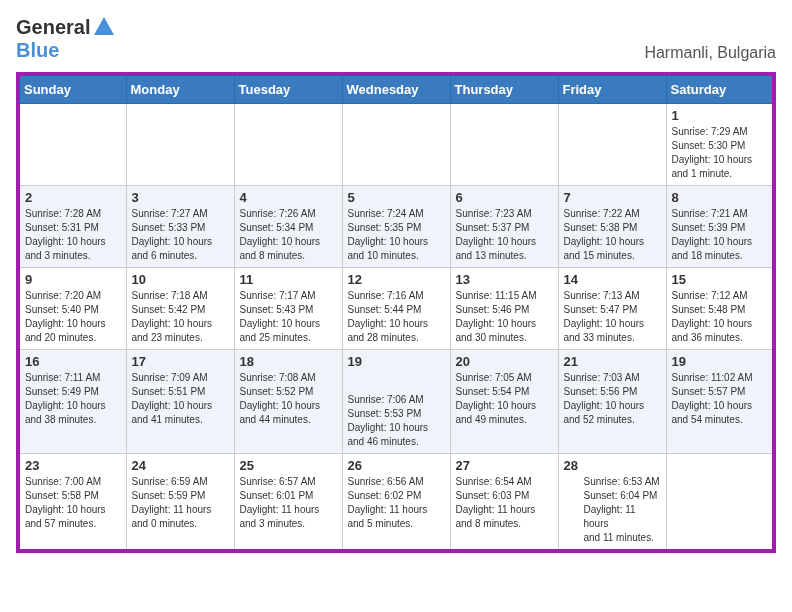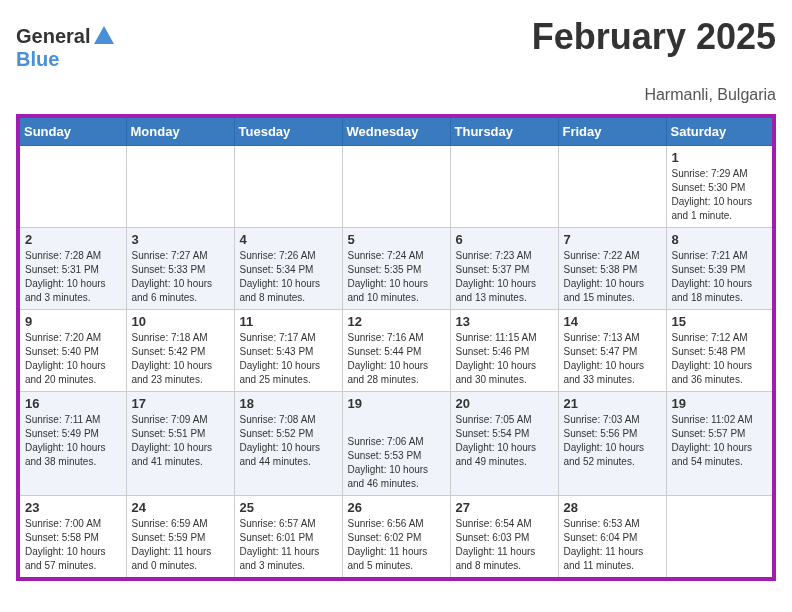--- a/index.html
+++ b/index.html
@@ -17,21 +17,20 @@
       margin-bottom: 10px;
     }
     .logo {
       display: flex;
       flex-direction: column;
       align-items: flex-start;
     }
     .logo-text {
       display: flex;
       align-items: center;
-      margin-top: 9px;
     }
     .logo-general {
       font-size: 20px;
       font-weight: bold;
       color: #333;
     }
     .logo-blue {
       font-size: 20px;
       font-weight: bold;
       color: #4a90d9;
@@ -109,21 +108,20 @@
 
 <div class="header">
   <div class="logo">
     <div class="logo-text">
       <span class="logo-general">General</span>
       <div class="logo-triangle"></div>
     </div>
     <span class="logo-blue">Blue</span>
   </div>
   <div class="title-block">
-    <div class="month-title">February 2025</div>
     <div class="location-title">Harmanli, Bulgaria</div>
   </div>
 </div>
 
 <table class="calendar">
   <thead>
     <tr>
     <th>Sunday</th>
         <th>Monday</th>
         <th>Tuesday</th>
@@ -333,21 +331,21 @@
         </td>
         <td>
           <span class="day-number">27</span>
           <div class="day-info" style="white-space: pre-line;">Sunrise: 6:54 AM
 Sunset: 6:03 PM
 Daylight: 11 hours
 and 8 minutes.</div>
         </td>
         <td>
           <span class="day-number">28</span>
-          <div class="day-info" style="white-space: pre-line;">Sunrise: 6:53 AM
+          <div class="day-info" style="white-space: pre-line; margin-left: 20px;">Sunrise: 6:53 AM
 Sunset: 6:04 PM
 Daylight: 11 hours
 and 11 minutes.</div>
         </td>
         <td class="empty-cell"></td>
       </tr>
     </tbody>
 </table>
 
 </body></html>

